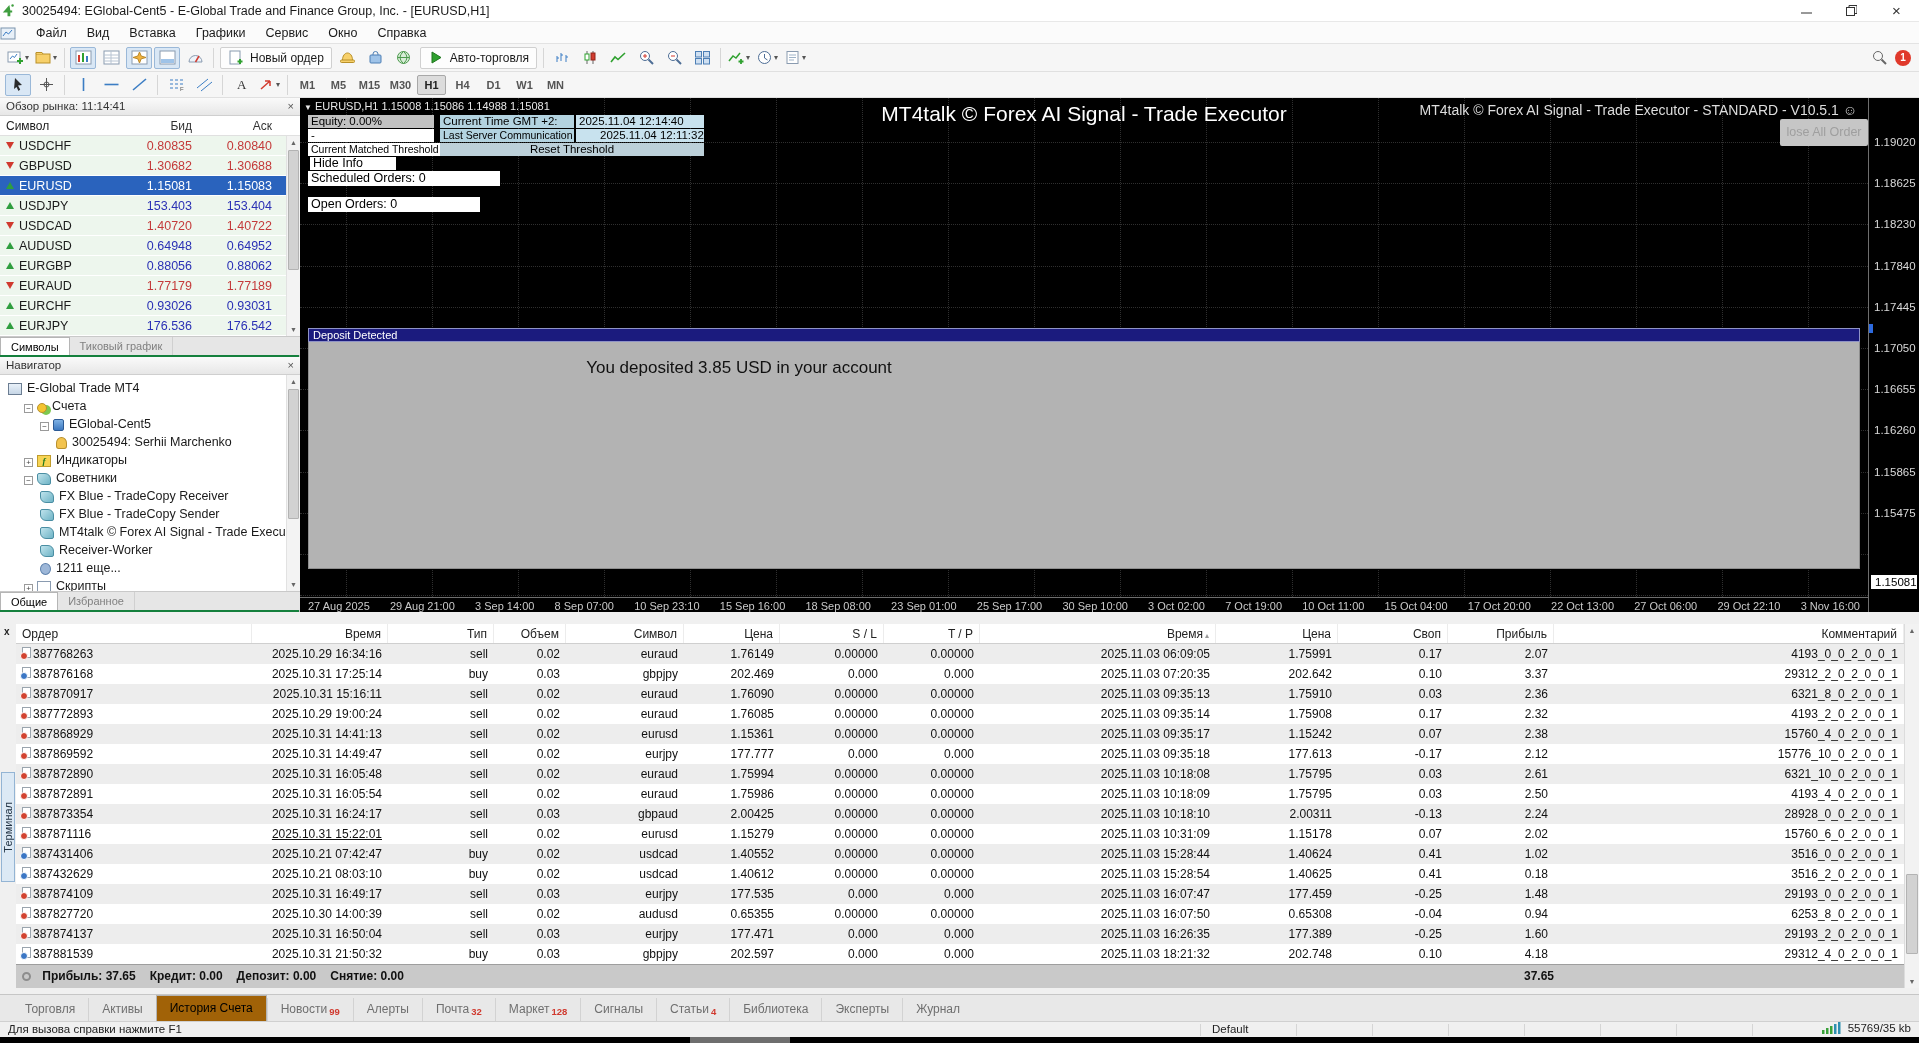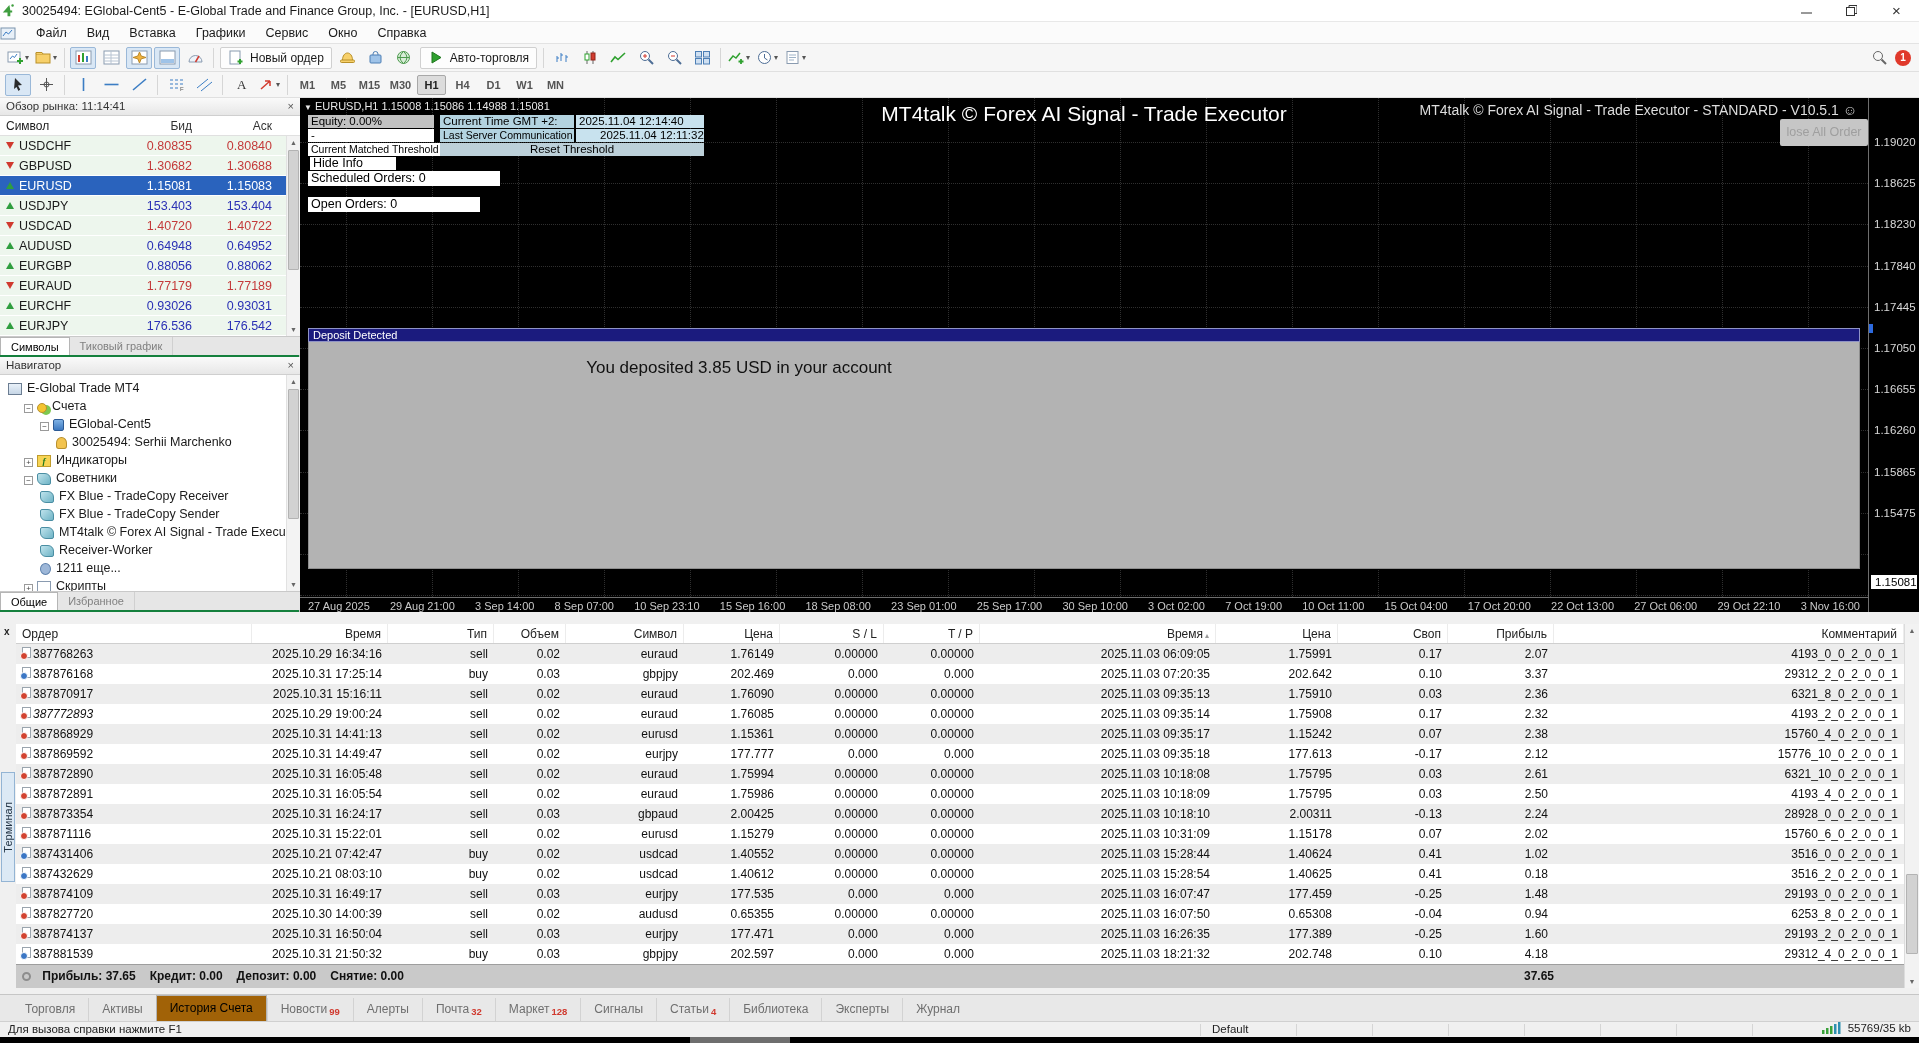--- a/index.html
+++ b/index.html
@@ -726,21 +726,21 @@
           <span class="tcell" style="width: 96px;">1.76090</span>
           <span class="tcell" style="width: 104px;">0.00000</span>
           <span class="tcell" style="width: 96px;">0.00000</span>
           <span class="tcell" style="width: 236px;">2025.11.03 09:35:13</span>
           <span class="tcell" style="width: 122px;">1.75910</span>
           <span class="tcell" style="width: 110px;">0.03</span>
           <span class="tcell" style="width: 106px;">2.36</span>
           <span class="tcell grow">6321_8_0_2_0_0_1</span>
         </div>
         <div class="trow">
-          <span class="tcell left" style="width: 236px; font-style: italic;"><span class="doc sell"></span><span>387772893</span></span>
+          <span class="tcell left" style="width: 236px;"><span class="doc sell"></span><span>387772893</span></span>
           <span class="tcell" style="width: 136px;">2025.10.29 19:00:24</span>
           <span class="tcell" style="width: 106px;">sell</span>
           <span class="tcell" style="width: 72px;">0.02</span>
           <span class="tcell" style="width: 118px;">euraud</span>
           <span class="tcell" style="width: 96px;">1.76085</span>
           <span class="tcell" style="width: 104px;">0.00000</span>
           <span class="tcell" style="width: 96px;">0.00000</span>
           <span class="tcell" style="width: 236px;">2025.11.03 09:35:14</span>
           <span class="tcell" style="width: 122px;">1.75908</span>
           <span class="tcell" style="width: 110px;">0.17</span>
@@ -817,21 +817,21 @@
           <span class="tcell" style="width: 104px;">0.00000</span>
           <span class="tcell" style="width: 96px;">0.00000</span>
           <span class="tcell" style="width: 236px;">2025.11.03 10:18:10</span>
           <span class="tcell" style="width: 122px;">2.00311</span>
           <span class="tcell" style="width: 110px;">-0.13</span>
           <span class="tcell" style="width: 106px;">2.24</span>
           <span class="tcell grow">28928_0_0_2_0_0_1</span>
         </div>
         <div class="trow">
           <span class="tcell left" style="width: 236px;"><span class="doc sell"></span><span>387871116</span></span>
-          <span class="tcell" style="width: 136px;">2025.10.31 15:22:01</span>
+          <span class="tcell" style="width: 136px; text-decoration: underline;">2025.10.31 15:22:01</span>
           <span class="tcell" style="width: 106px;">sell</span>
           <span class="tcell" style="width: 72px;">0.02</span>
           <span class="tcell" style="width: 118px;">eurusd</span>
           <span class="tcell" style="width: 96px;">1.15279</span>
           <span class="tcell" style="width: 104px;">0.00000</span>
           <span class="tcell" style="width: 96px;">0.00000</span>
           <span class="tcell" style="width: 236px;">2025.11.03 10:31:09</span>
           <span class="tcell" style="width: 122px;">1.15178</span>
           <span class="tcell" style="width: 110px;">0.07</span>
           <span class="tcell" style="width: 106px;">2.02</span>

